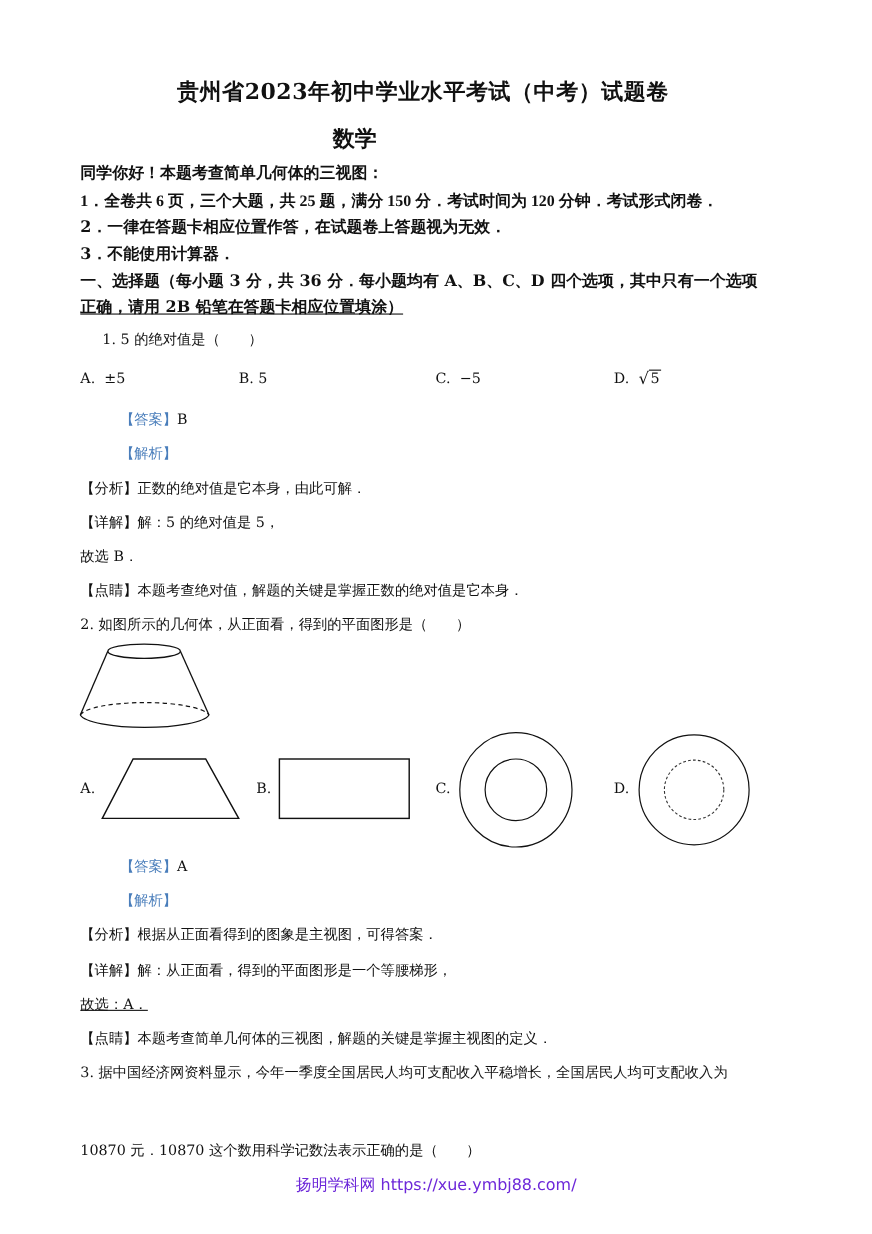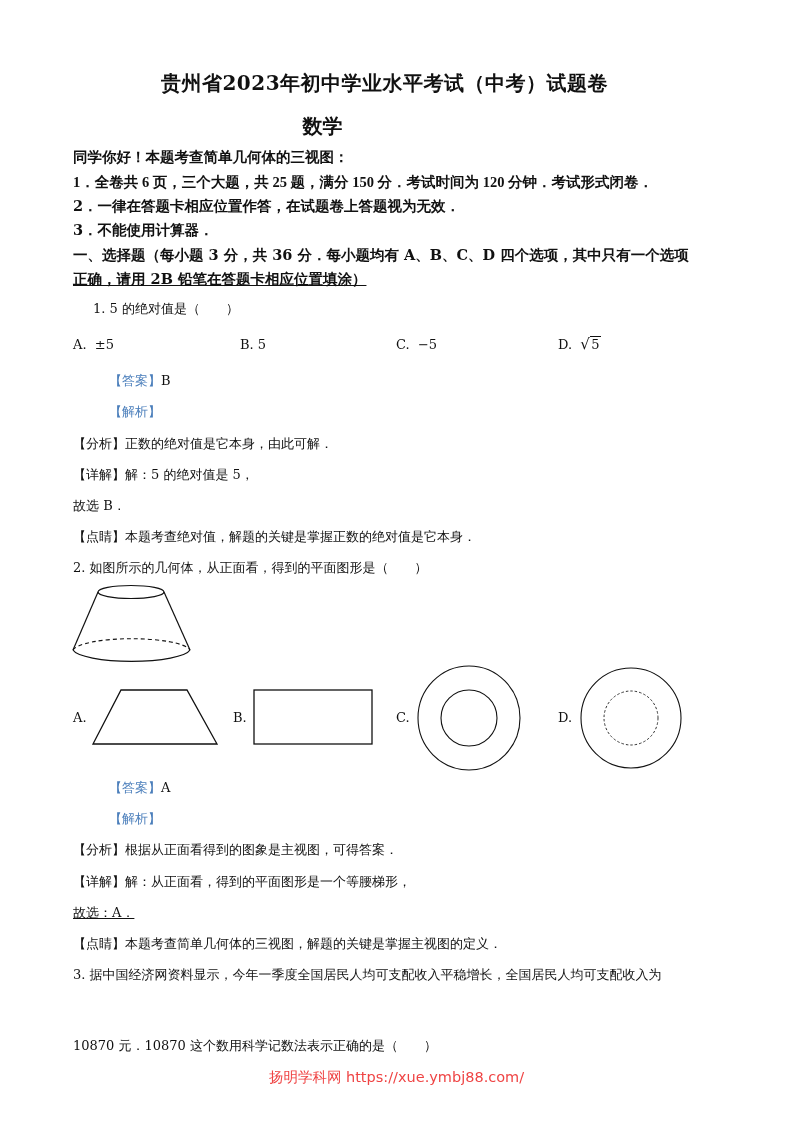--- a/index.html
+++ b/index.html
@@ -7,39 +7,39 @@
          font-family: "DejaVu Serif", "Liberation Serif", serif; color: #111; }
   .abs { position: absolute; white-space: nowrap; }
   .title { left: 0; width: 769px; text-align: center; top: 70px; font-size: 20px; font-weight: bold; letter-spacing: 0.5px; }
   .subtitle { left: 0; width: 645px; text-align: center; top: 113px; font-size: 20px; font-weight: bold; }
   .bold { font-weight: bold; font-size: 14.5px; }
   .norm { font-size: 13px; }
   .tag { color: #4a7ebb; margin-left: 36px; }
   .sqrt { display: inline-block; position: relative; padding-left: 10px; }
   .sqrt .rad { border-top: 1px solid #111; padding: 0 1px; }
   .sqrt .hook { position: absolute; left: 0; top: -2px; font-size: 15px; }
-  .footer { left: 0; width: 793px; text-align: center; top: 1068px; font-family: "DejaVu Sans", "Liberation Sans", sans-serif; font-size: 14.5px; color: #ef4444; }
+  .footer { left: 0; width: 793px; text-align: center; top: 1068px; font-family: "DejaVu Sans", "Liberation Sans", sans-serif; font-size: 14.5px; color: #6d28d9; }
   svg { position: absolute; overflow: visible; }
 </style>
 </head>
 <body>
 
 <div class="abs title">贵州省2023年初中学业水平考试（中考）试题卷</div>
 <div class="abs subtitle">数学</div>
 
 <div class="abs bold" style="left:73px; top:148px;">同学你好！本题考查简单几何体的三视图：</div>
 <div class="abs bold" style="left:73px; top:173px;font-family:Liberation Serif, serif;">1．全卷共 6 页，三个大题，共 25 题，满分 150 分．考试时间为 120 分钟．考试形式闭卷．</div>
 <div class="abs bold" style="left:73px; top:197px;">2．一律在答题卡相应位置作答，在试题卷上答题视为无效．</div>
 <div class="abs bold" style="left:73px; top:221px;">3．不能使用计算器．</div>
 <div class="abs bold" style="left:73px; top:246px;">一、选择题（每小题 3 分，共 36 分．每小题均有 A、B、C、D 四个选项，其中只有一个选项</div>
 <div class="abs bold" style="left:73px; top:270px;text-decoration:underline;">正确，请用 2B 铅笔在答题卡相应位置填涂）</div>
 
 <div class="abs norm" style="left:73px; top:300px;margin-left:20px;">1. 5 的绝对值是（　　）</div>
 <div class="abs norm" style="left:73px; top:337px;"><span>A.</span>&nbsp; <span>±5</span></div>
-<div class="abs norm" style="left:240px; top:337px;"><span>B.</span> <span>5</span></div>
+<div class="abs norm" style="left:217px; top:337px;"><span>B.</span> <span>5</span></div>
 <div class="abs norm" style="left:396px; top:337px;"><span>C.</span>&nbsp; <span>−5</span></div>
 <div class="abs norm" style="left:558px; top:337px;"><span>D.</span>&nbsp; <span class="sqrt"><span class="hook">√</span><span class="rad">5</span></span></div>
 
 <div class="abs norm" style="left:73px; top:372px;"><span class="tag">【答案】</span><span>B</span></div>
 <div class="abs norm tag" style="left:73px; top:403px;">【解析】</div>
 <div class="abs norm" style="left:73px; top:435px;"><span>【分析】</span><span>正数的绝对值是它本身，由此可解．</span></div>
 <div class="abs norm" style="left:73px; top:466px;"><span>【详解】</span><span>解：5 的绝对值是 5，</span></div>
 <div class="abs norm" style="left:73px; top:497px;">故选 B．</div>
 <div class="abs norm" style="left:73px; top:528px;"><span>【点睛】</span><span>本题考查绝对值，解题的关键是掌握正数的绝对值是它本身．</span></div>
 

